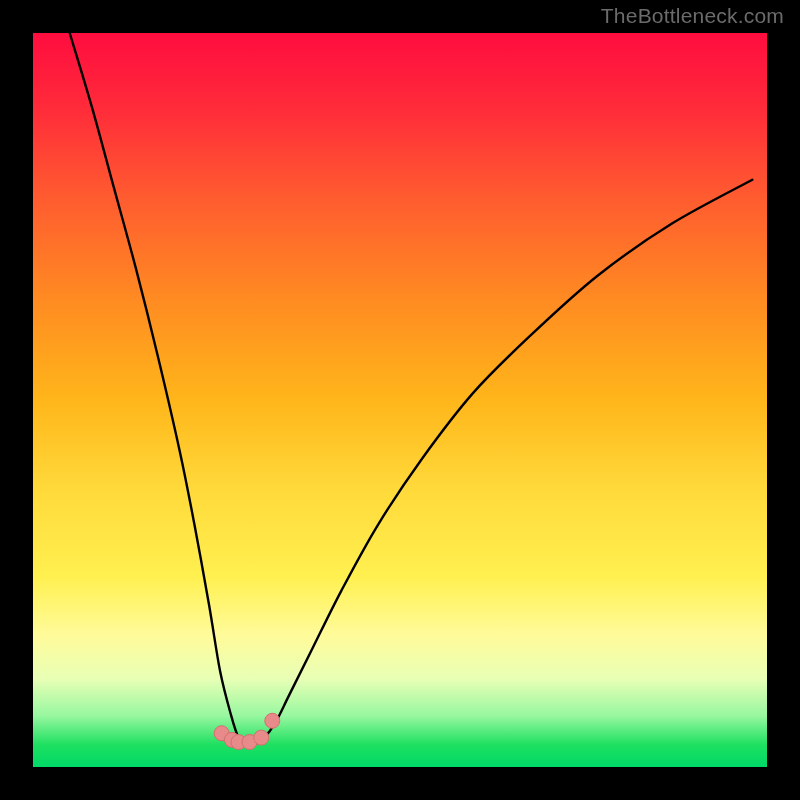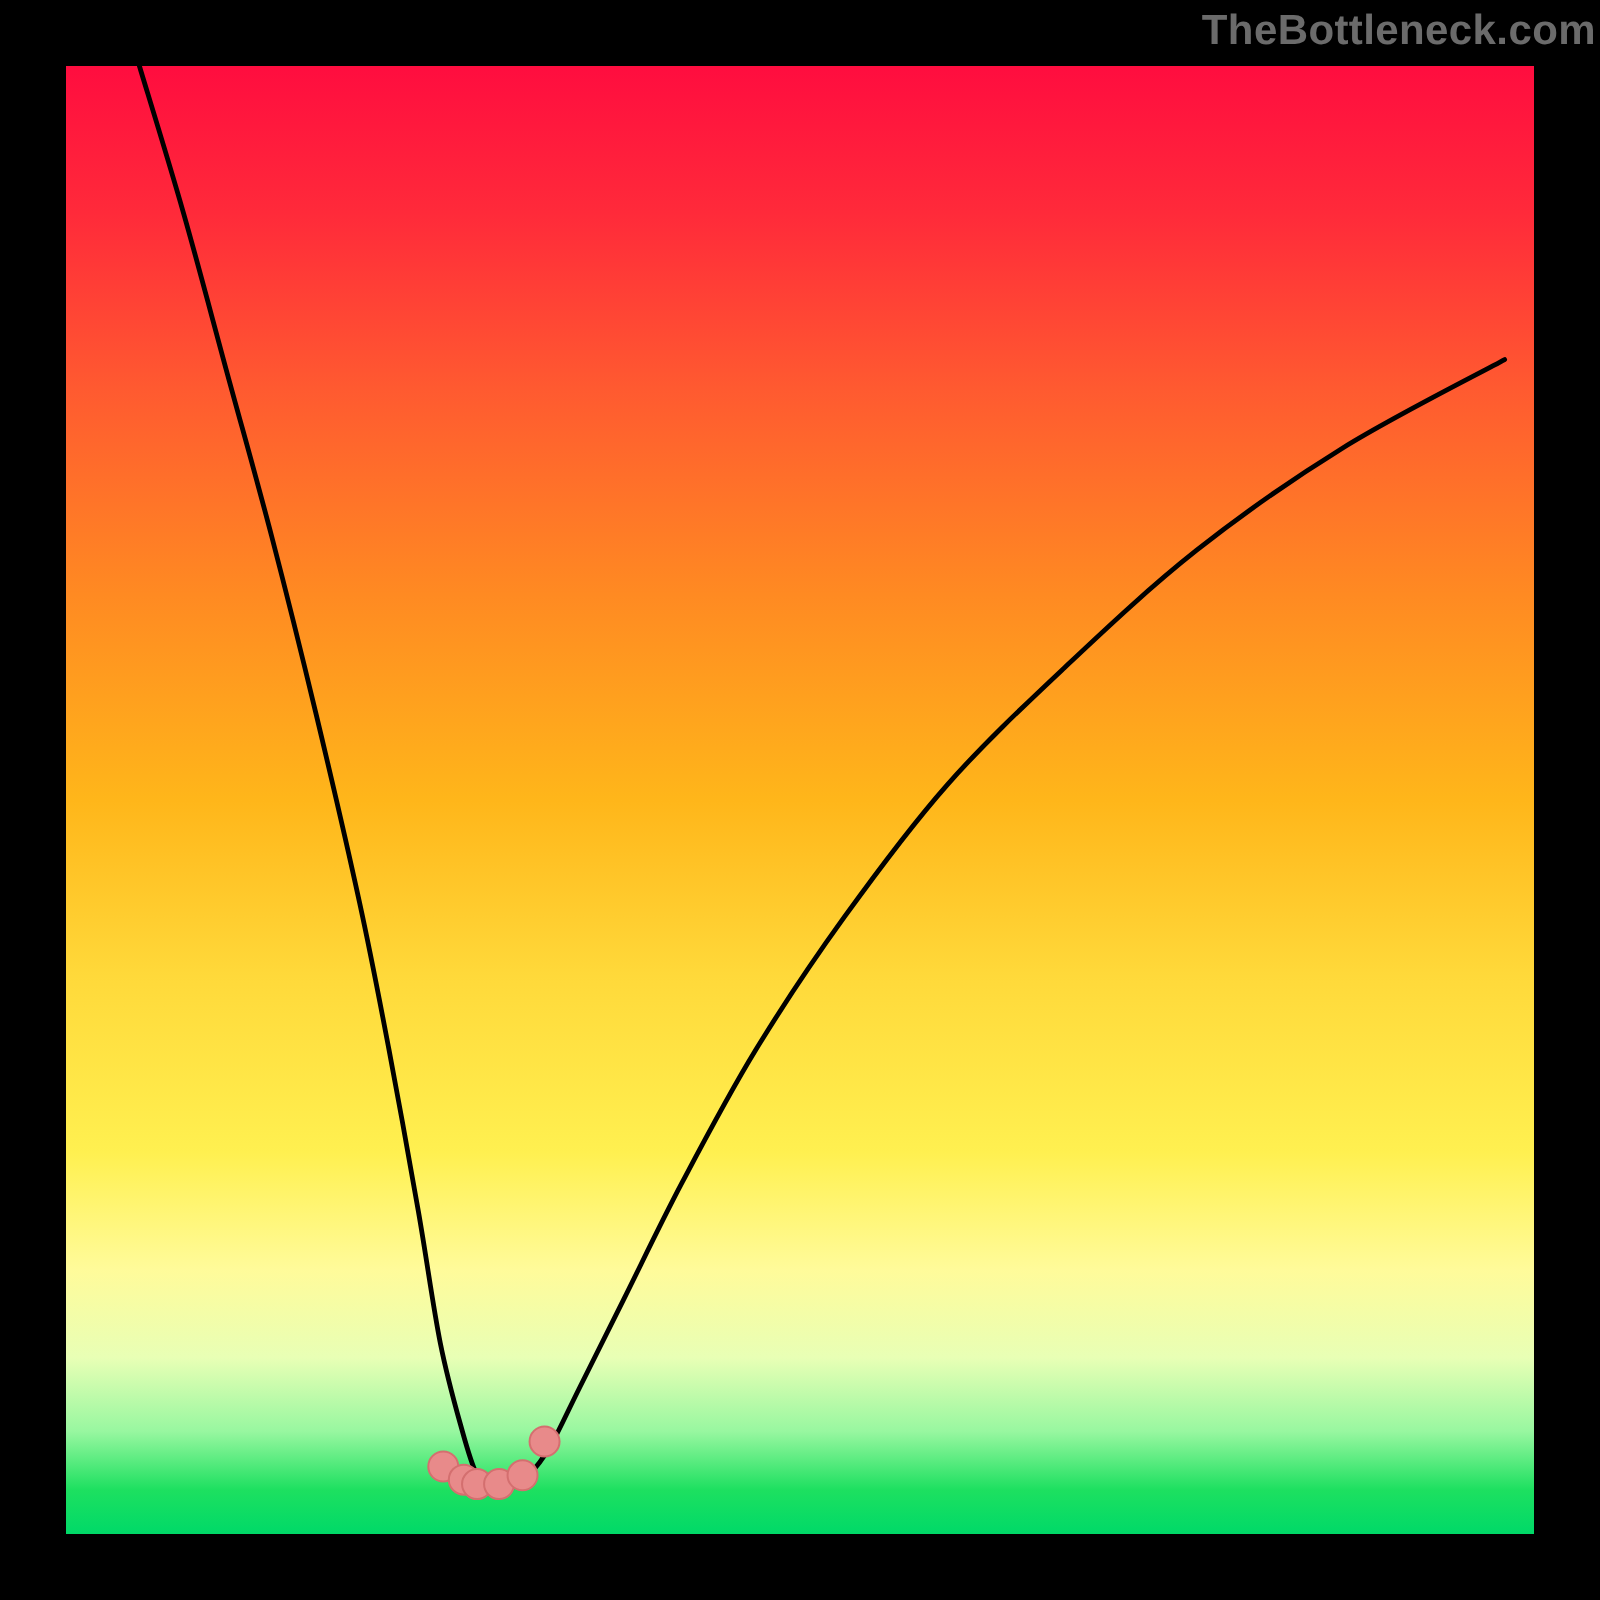--- a/index.html
+++ b/index.html
@@ -34,24 +34,24 @@
       #fffb9a 82%,
       #e8ffb5 88%,
       #98f7a0 93%,
       #1de060 97%,
       #00d968 100%
     );
   }
   .attribution {
     position: absolute;
     top: 4px;
-    right: 2px;
+    right: 16px;
     font-family: Arial, Helvetica, sans-serif;
     font-size: 21px;
-    font-weight: 700;
+    font-weight: 400;
     color: #6b6b6b;
     letter-spacing: 0.2px;
   }
   svg.curve {
     position: absolute;
     left: 0;
     top: 0;
     width: 734px;
     height: 734px;
     overflow: visible;

